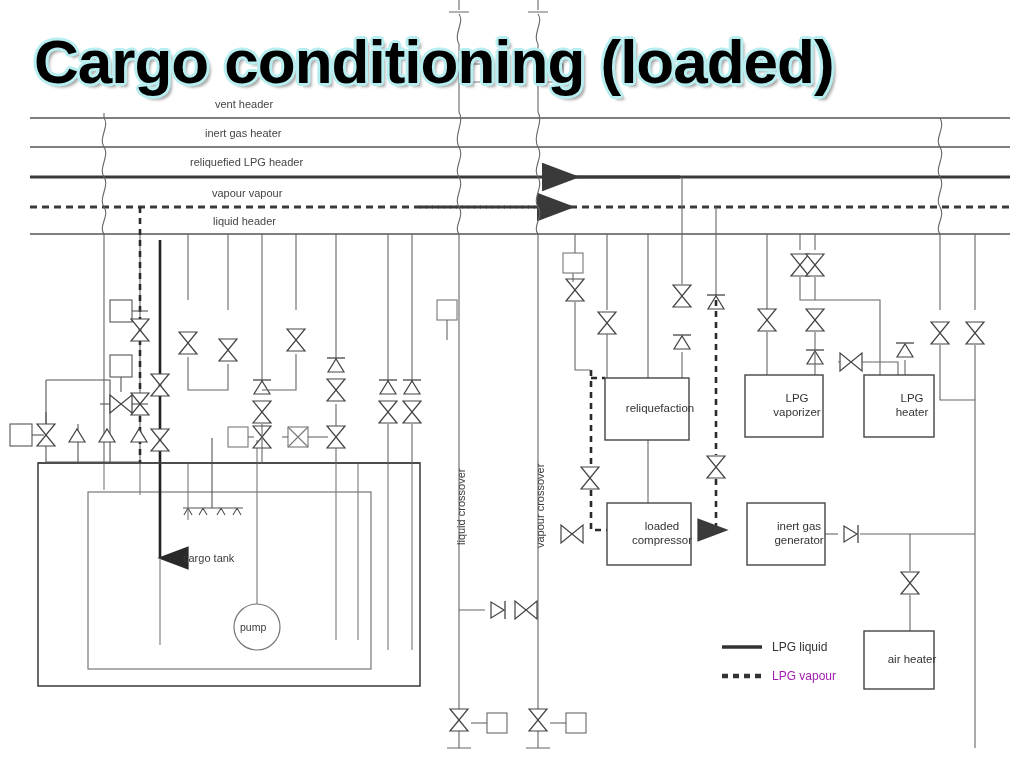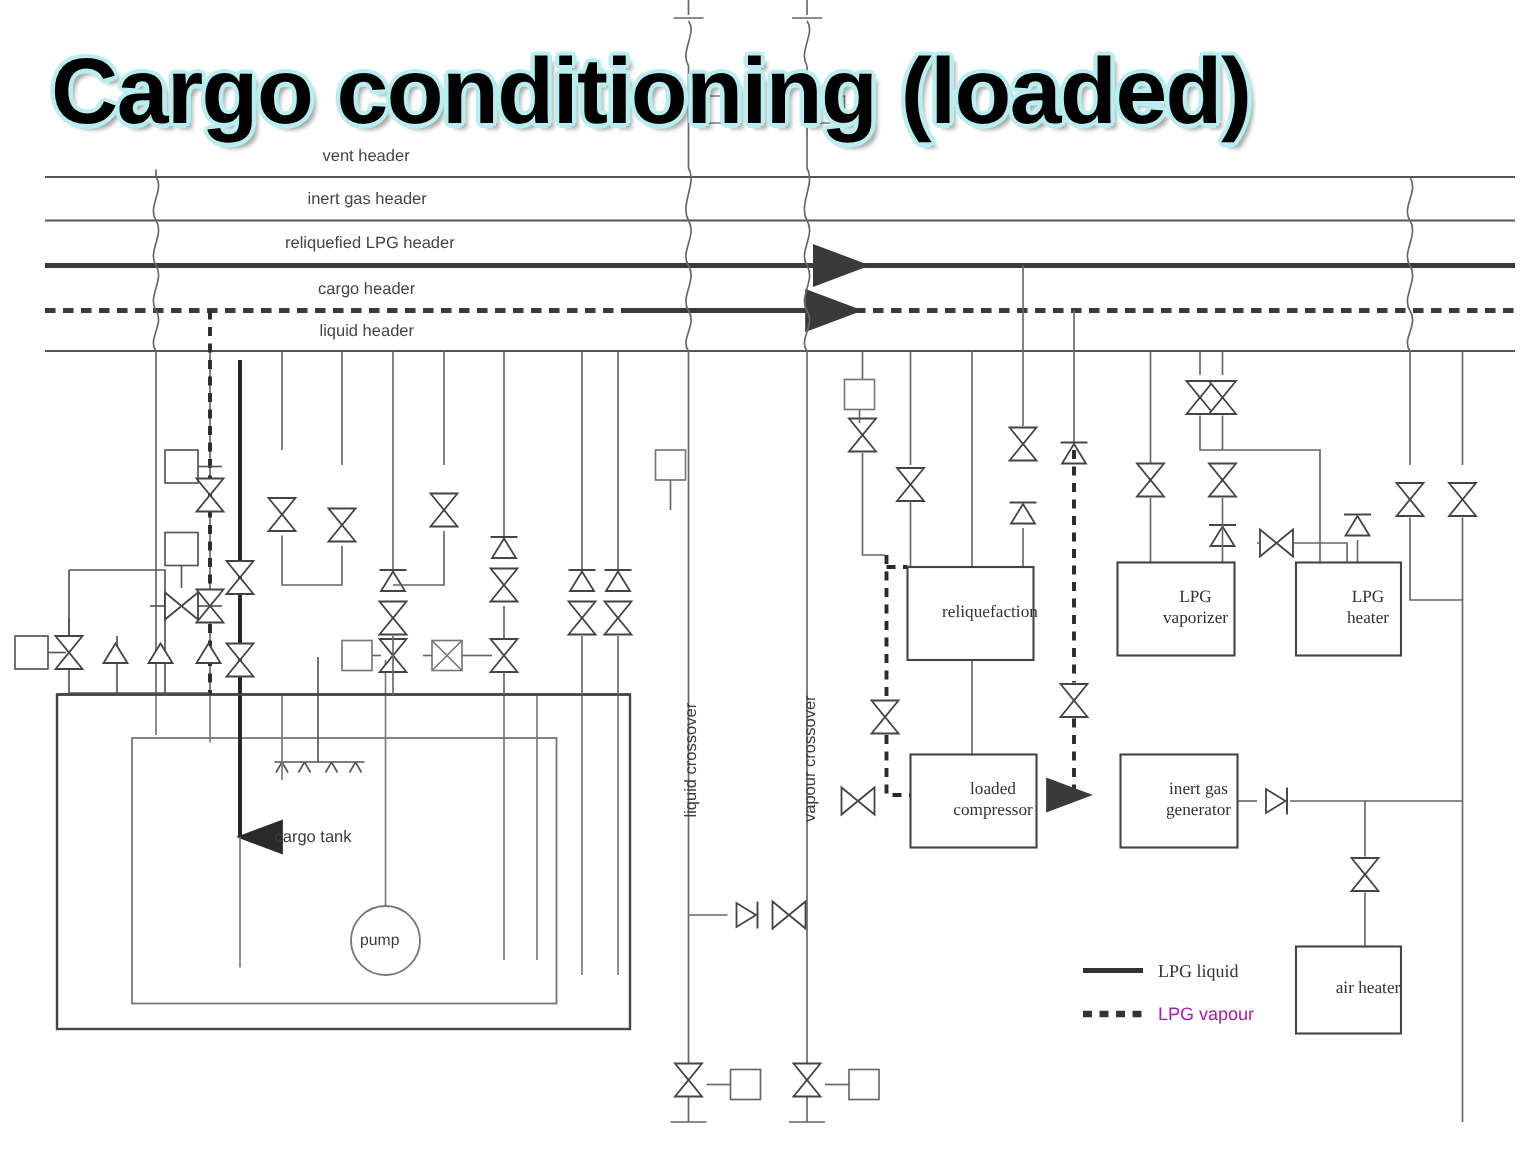--- a/index.html
+++ b/index.html
@@ -24,21 +24,21 @@
   
   #diagram{position:absolute;left:0;top:0;width:1024px;height:768px;z-index:10;}
 
   
   .lbl{position:absolute;font-family:"Liberation Sans",sans-serif;
        font-size:11px;color:#3b3b3b;white-space:nowrap;z-index:20;}
   .lbl.hdr{font-size:11px;color:#444;}
   .vert{transform-origin:0 0;}
   .boxlabel{position:absolute;z-index:20;text-align:center;
             font-size:11.5px;color:#333;line-height:14px;
-            font-family:Liberation Serif, serif;padding-left:13px;}
+            font-family:Liberation Sans, sans-serif;padding-left:13px;}
 </style>
 </head>
 <body>
 
 <div id="stage">
 
   <div id="title">Cargo conditioning (loaded)</div>
 
   <svg id="diagram" viewBox="0 0 1024 768">
     <defs>
@@ -300,38 +300,38 @@
       <rect x="864" y="631" width="70" height="58"></rect>
     </g>
 
     <g id="g-legend" stroke="#333">
       <line x1="722" y1="647" x2="762" y2="647" stroke-width="3.4"></line>
       <line x1="722" y1="676" x2="762" y2="676" stroke-width="4.4" stroke-dasharray="6 5"></line>
     </g>
   </svg>
 
   <div class="lbl hdr" style="left:215px;top:98px;">vent header</div>
-  <div class="lbl hdr" style="left:205px;top:127px;">inert gas header</div>
+  <div class="lbl hdr" style="left:205px;top:127px;">inert gas heater</div>
   <div class="lbl hdr" style="left:190px;top:156px;">reliquefied LPG header</div>
-  <div class="lbl hdr" style="left:212px;top:187px;">cargo header</div>
+  <div class="lbl hdr" style="left:212px;top:187px;">vapour vapour</div>
   <div class="lbl hdr" style="left:213px;top:215px;">liquid header</div>
 
   <div class="lbl vert" style="left:455px;top:545px;transform:rotate(-90deg);">liquid crossover</div>
   <div class="lbl vert" style="left:534px;top:548px;transform:rotate(-90deg);">vapour crossover</div>
 
   <div class="boxlabel" style="left:605px;top:401px;width:84px;">reliquefaction</div>
   <div class="boxlabel" style="left:607px;top:519px;width:84px;white-space:pre-line;">loaded
 compressor</div>
   <div class="boxlabel" style="left:745px;top:391px;width:78px;white-space:pre-line;">LPG
 vaporizer</div>
   <div class="boxlabel" style="left:864px;top:391px;width:70px;white-space:pre-line;">LPG
 heater</div>
   <div class="boxlabel" style="left:747px;top:519px;width:78px;white-space:pre-line;">inert gas
 generator</div>
   <div class="boxlabel" style="left:864px;top:652px;width:70px;">air heater</div>
 
   <div class="lbl" style="left:183px;top:552px;">cargo tank</div>
   <div class="lbl" style="left:240px;top:621px;font-size:10.5px;">pump</div>
 
-  <div class="lbl" style="left:772px;top:640px;font-size:12px;color:#333;font-family:Liberation Serif, serif;">LPG liquid</div>
+  <div class="lbl" style="left:772px;top:640px;font-size:12px;color:#333;">LPG liquid</div>
   <div class="lbl" style="left:772px;top:669px;font-size:12px;color:#a21caf;">LPG vapour</div>
 
 </div>
 
 </body></html>

